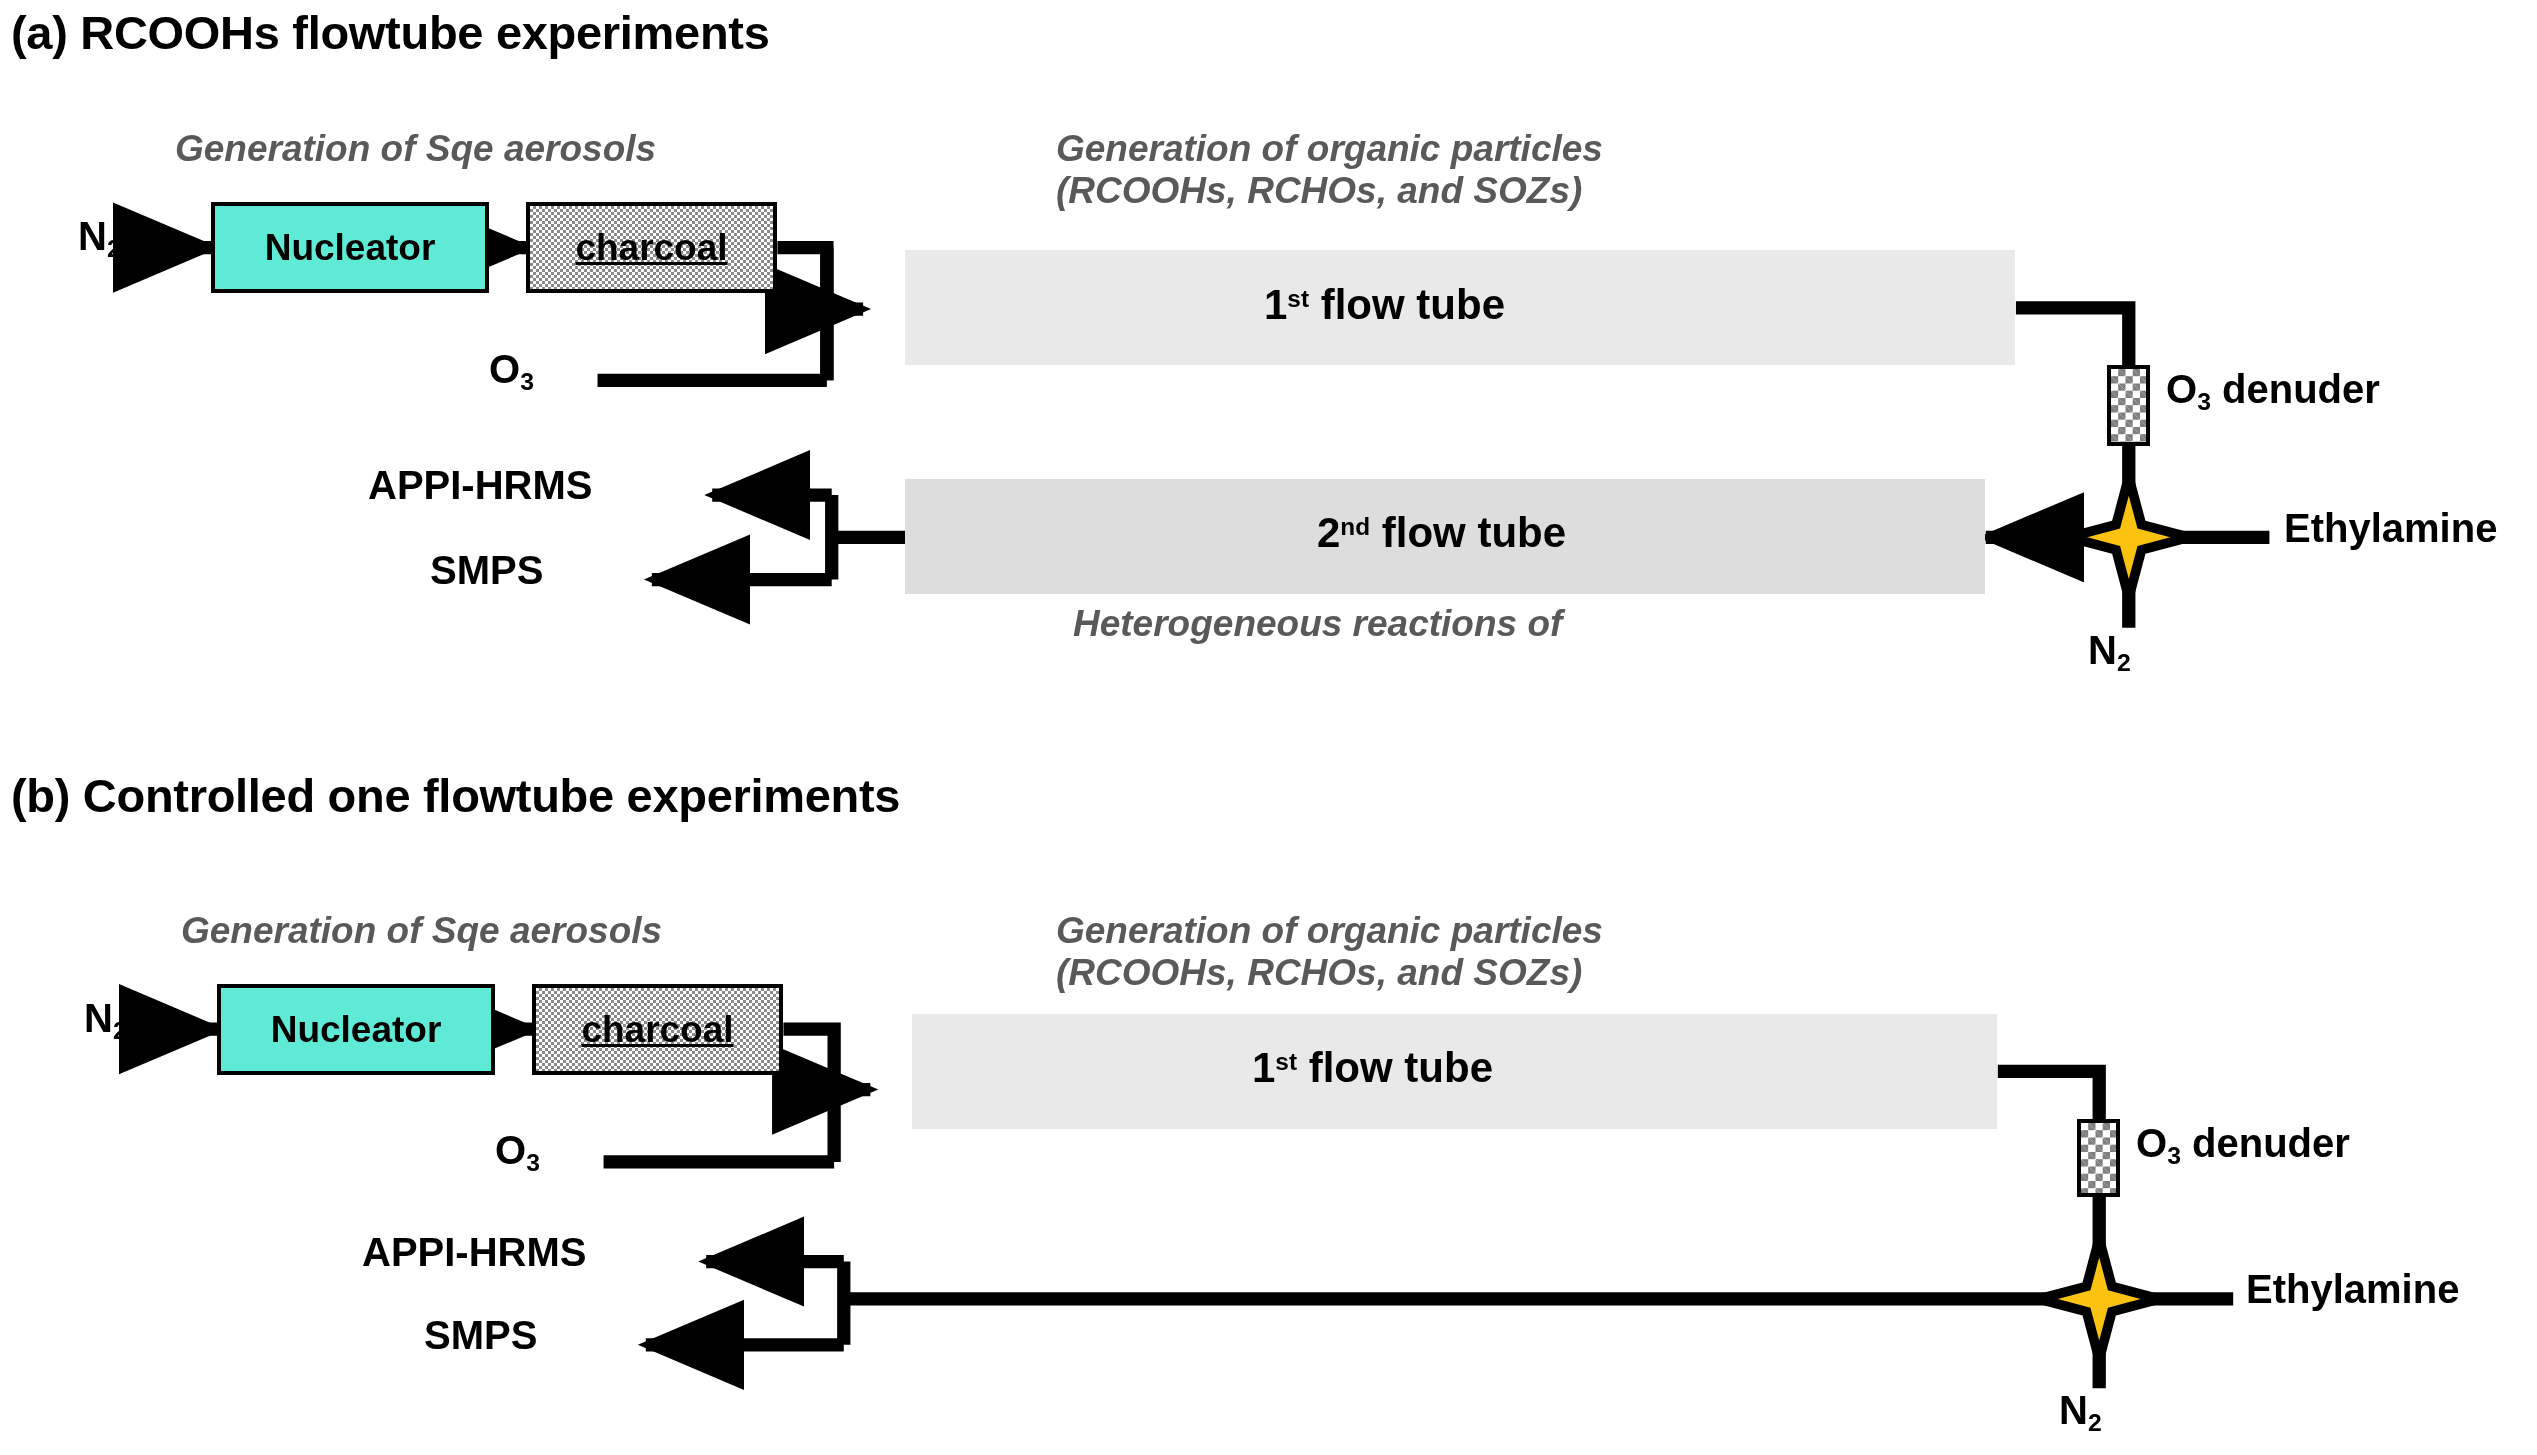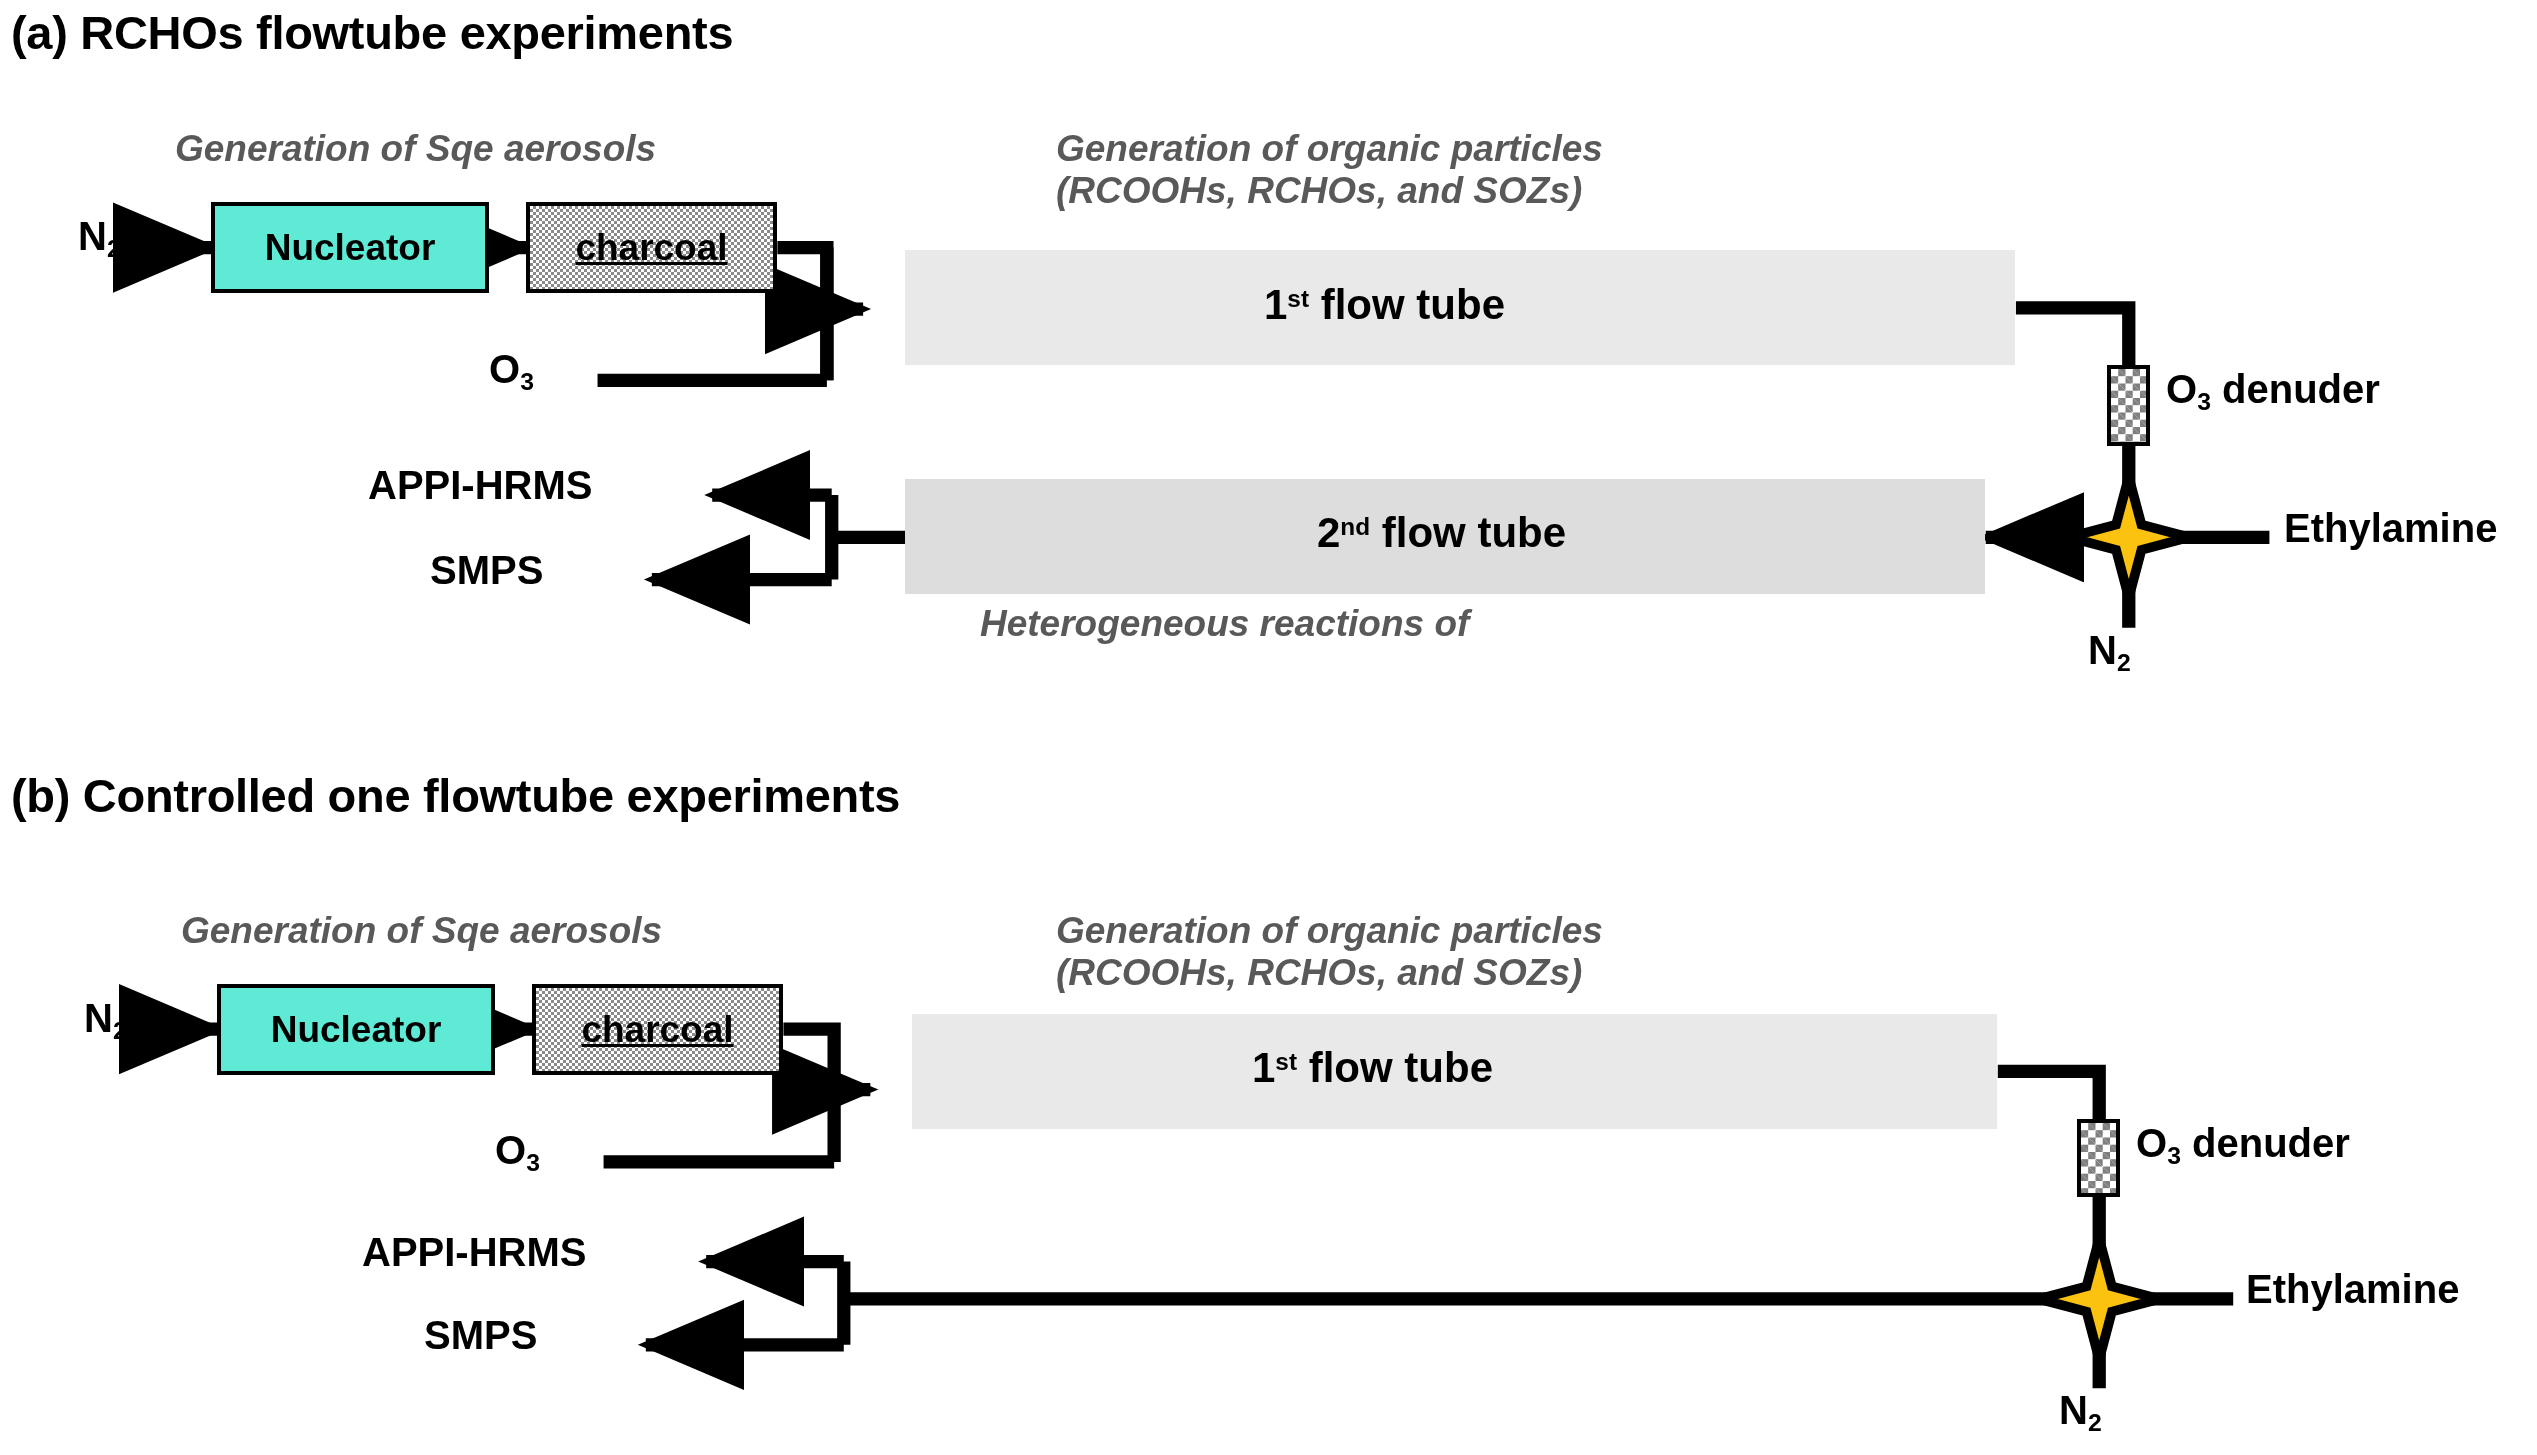--- a/index.html
+++ b/index.html
@@ -114,21 +114,21 @@
   <path d="M3408,2152 L1398,2152" stroke="#000" stroke-width="22" fill="none"></path>
   <path d="M1398,2090 L1398,2228" stroke="#000" stroke-width="22" fill="none"></path>
   <path d="M1398,2090 L1170,2090" stroke="#000" stroke-width="22" fill="none" marker-end="url(#ah)"></path>
   <path d="M1398,2228 L1070,2228" stroke="#000" stroke-width="22" fill="none" marker-end="url(#ah)"></path>
 
   <polygon class="starpoly" points="3527,790 3548,869 3627,890 3548,911 3527,990 3506,911 3427,890 3506,869"></polygon>
 
   <polygon class="starpoly" points="3478,2052 3499,2131 3578,2152 3499,2173 3478,2252 3457,2173 3378,2152 3457,2131"></polygon>
 </svg>
 
-<div class="abs panel-title" style="left:11px;top:4.8px;">(a) RCHOs flowtube experiments</div>
+<div class="abs panel-title" style="left:11px;top:4.8px;">(a) RCOOHs flowtube experiments</div>
 
 <div class="abs caption" style="left:175px;top:128px;width:507px;">Generation of Sqe aerosols</div>
 
 <div class="abs caption" style="left:1056px;top:128px;width:821px;">
   <div>Generation of organic particles</div>
   <div>(RCOOHs, RCHOs, and SOZs)</div>
 </div>
 
 <div class="abs lbl" style="left:78px;top:214px;">
   <span>N</span><sub>2</sub>
@@ -160,21 +160,21 @@
 
 <div class="abs lbl" style="left:2088px;top:628px;">
   <span>N</span><sub>2</sub>
 </div>
 
 <div class="abs tube2" style="left:905px;top:479px;width:1080px;height:115px;"></div>
 <div class="abs tubelbl" style="left:1317px;top:509px;">
   <span>2</span><sup>nd</sup><span> flow tube</span>
 </div>
 
-<div class="abs caption" style="left:980px;top:603px;width:845px;">
+<div class="abs caption" style="left:1073px;top:603px;width:845px;">
   <div>Heterogeneous reactions of</div>
 </div>
 
 <div class="abs lbl" style="left:368px;top:463px;">APPI-HRMS</div>
 <div class="abs lbl" style="left:430px;top:548px;">SMPS</div>
 
 <div class="abs panel-title" style="left:11px;top:768px;">(b) Controlled one flowtube experiments</div>
 
 <div class="abs caption" style="left:181px;top:910px;width:507px;">Generation of Sqe aerosols</div>
 

